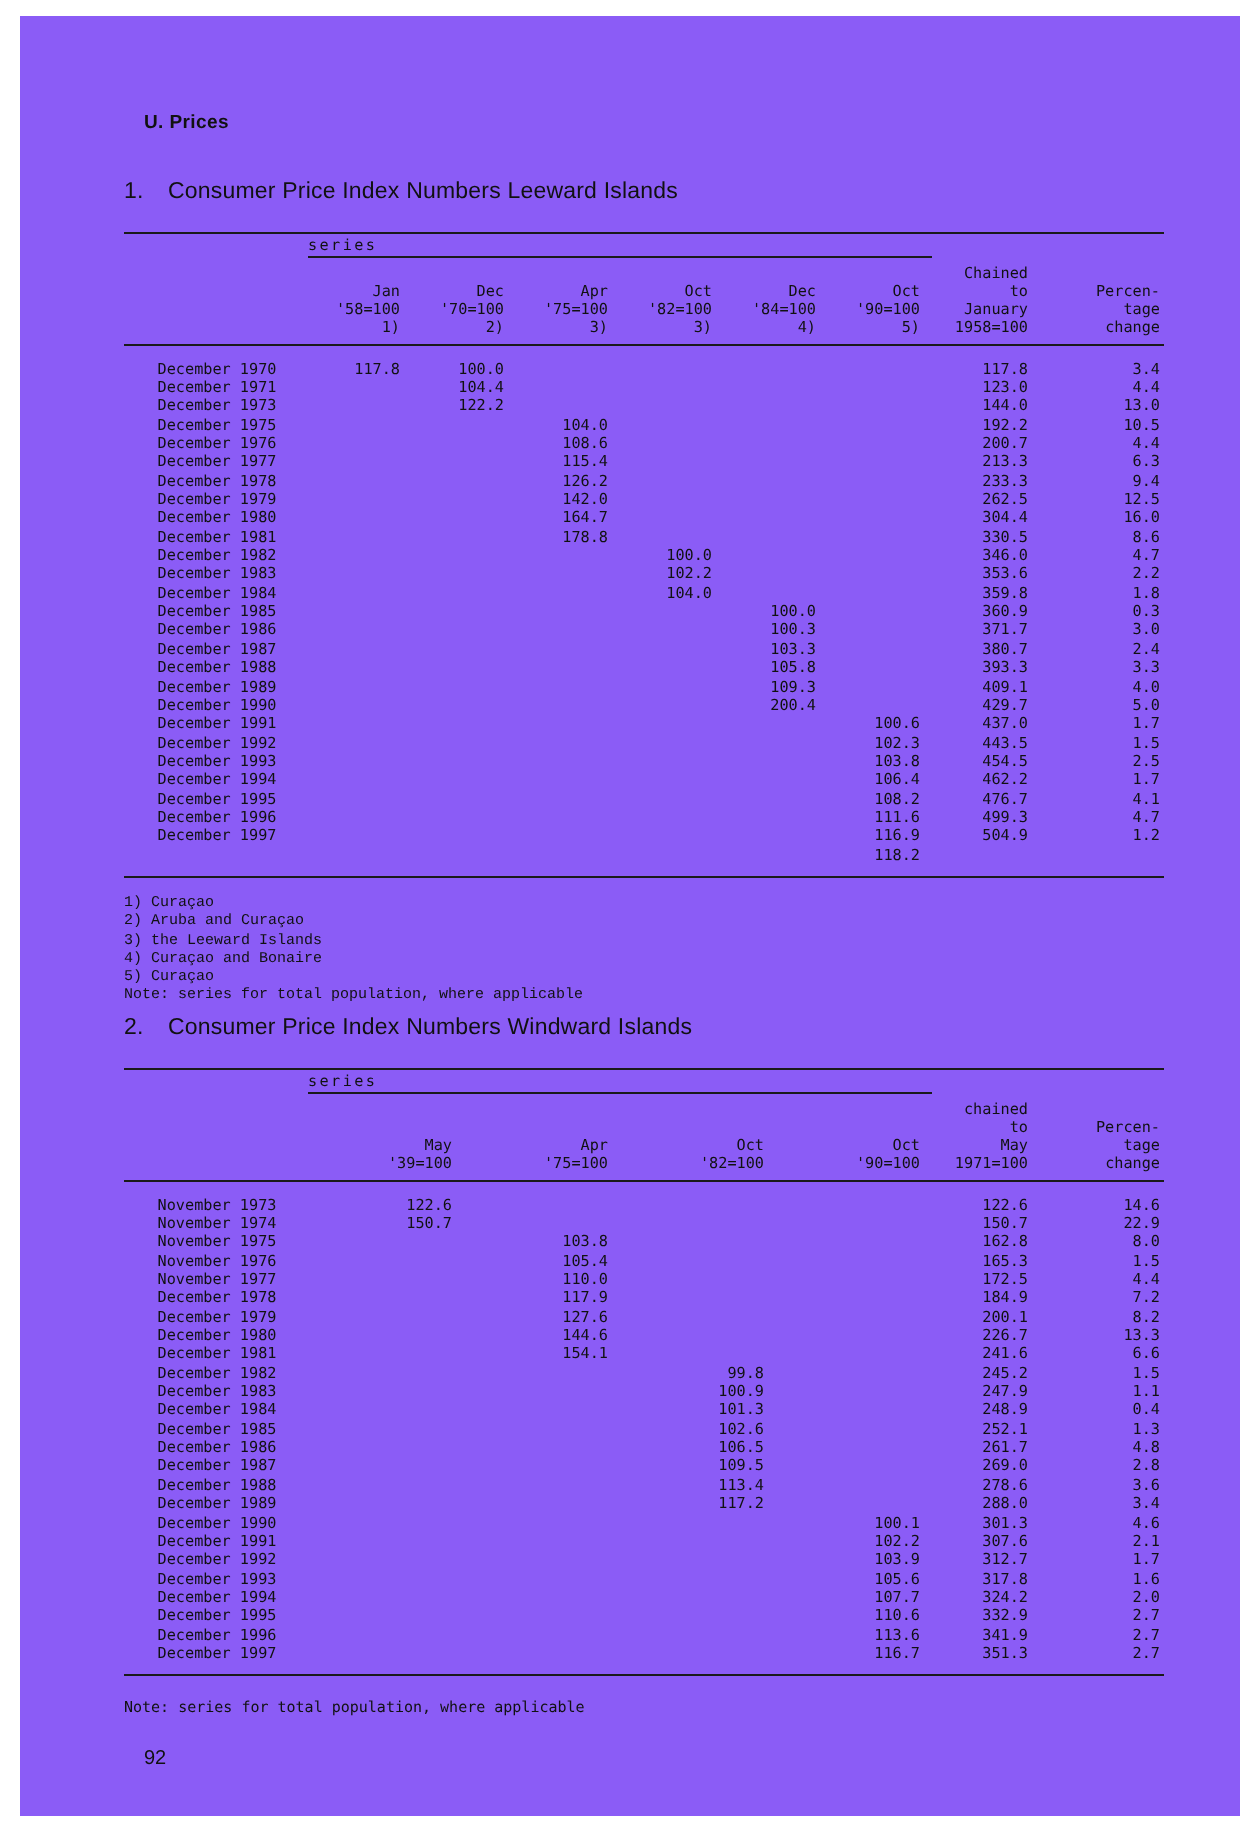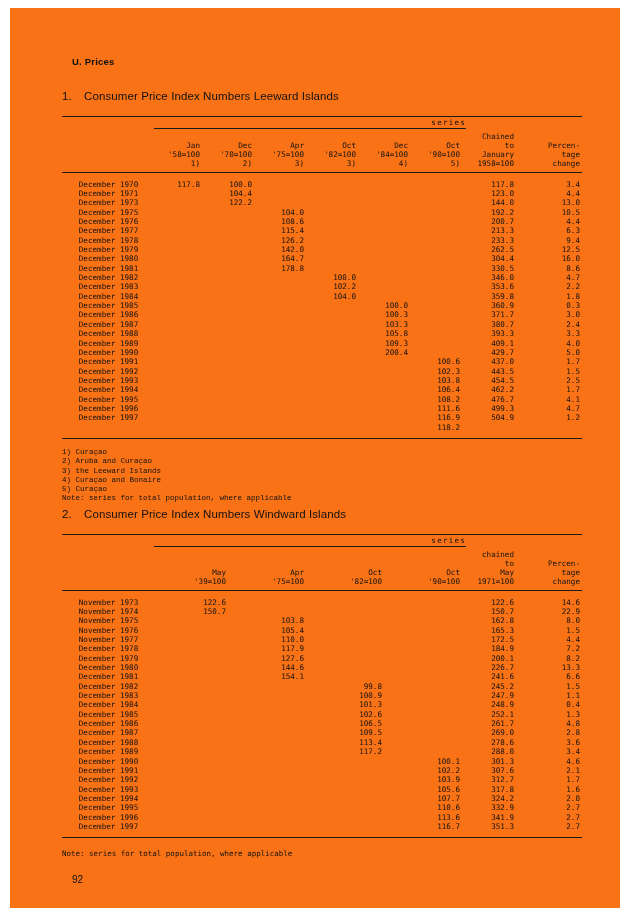--- a/index.html
+++ b/index.html
@@ -14,21 +14,21 @@
     font-family: "DejaVu Sans Mono", monospace;
     color: #111111;
     overflow: hidden;
   }
   .page {
     position: absolute;
     left: 10px;
     top: 8px;
     width: 610px;
     height: 900px;
-    background: #f97316;
+    background: #8b5cf6;
     box-sizing: border-box;
   }
   .section-label {
     position: absolute;
     left: 62px;
     top: 48px;
     font-family: "Liberation Sans", sans-serif;
     font-weight: bold;
     font-size: 9.5px;
     letter-spacing: 0.2px;
@@ -65,21 +65,21 @@
     margin: 0;
     font-weight: normal;
     vertical-align: bottom;
     white-space: pre;
   }
   .rule-top td { border-top: 1.1px solid #1a1a1a; height: 1px; font-size:0; line-height:0;}
   .rule-bottom td { border-bottom: 1.1px solid #1a1a1a; height: 1px; font-size:0; line-height:0;}
   .rule-head td { border-bottom: 1.1px solid #1a1a1a; height:1px; font-size:0; line-height:0;}
 
   .series-span {
-    text-align: right;
+    text-align: left;
     border-bottom: 0.9px solid #1a1a1a;
     font-size: 7.6px;
     padding-bottom: 1px !important;
     letter-spacing: 1.2px;
   }
   .spacer-cell { border-bottom: none; }
 
   th.colhead {
     text-align: right;
     padding-right: 6px !important;

